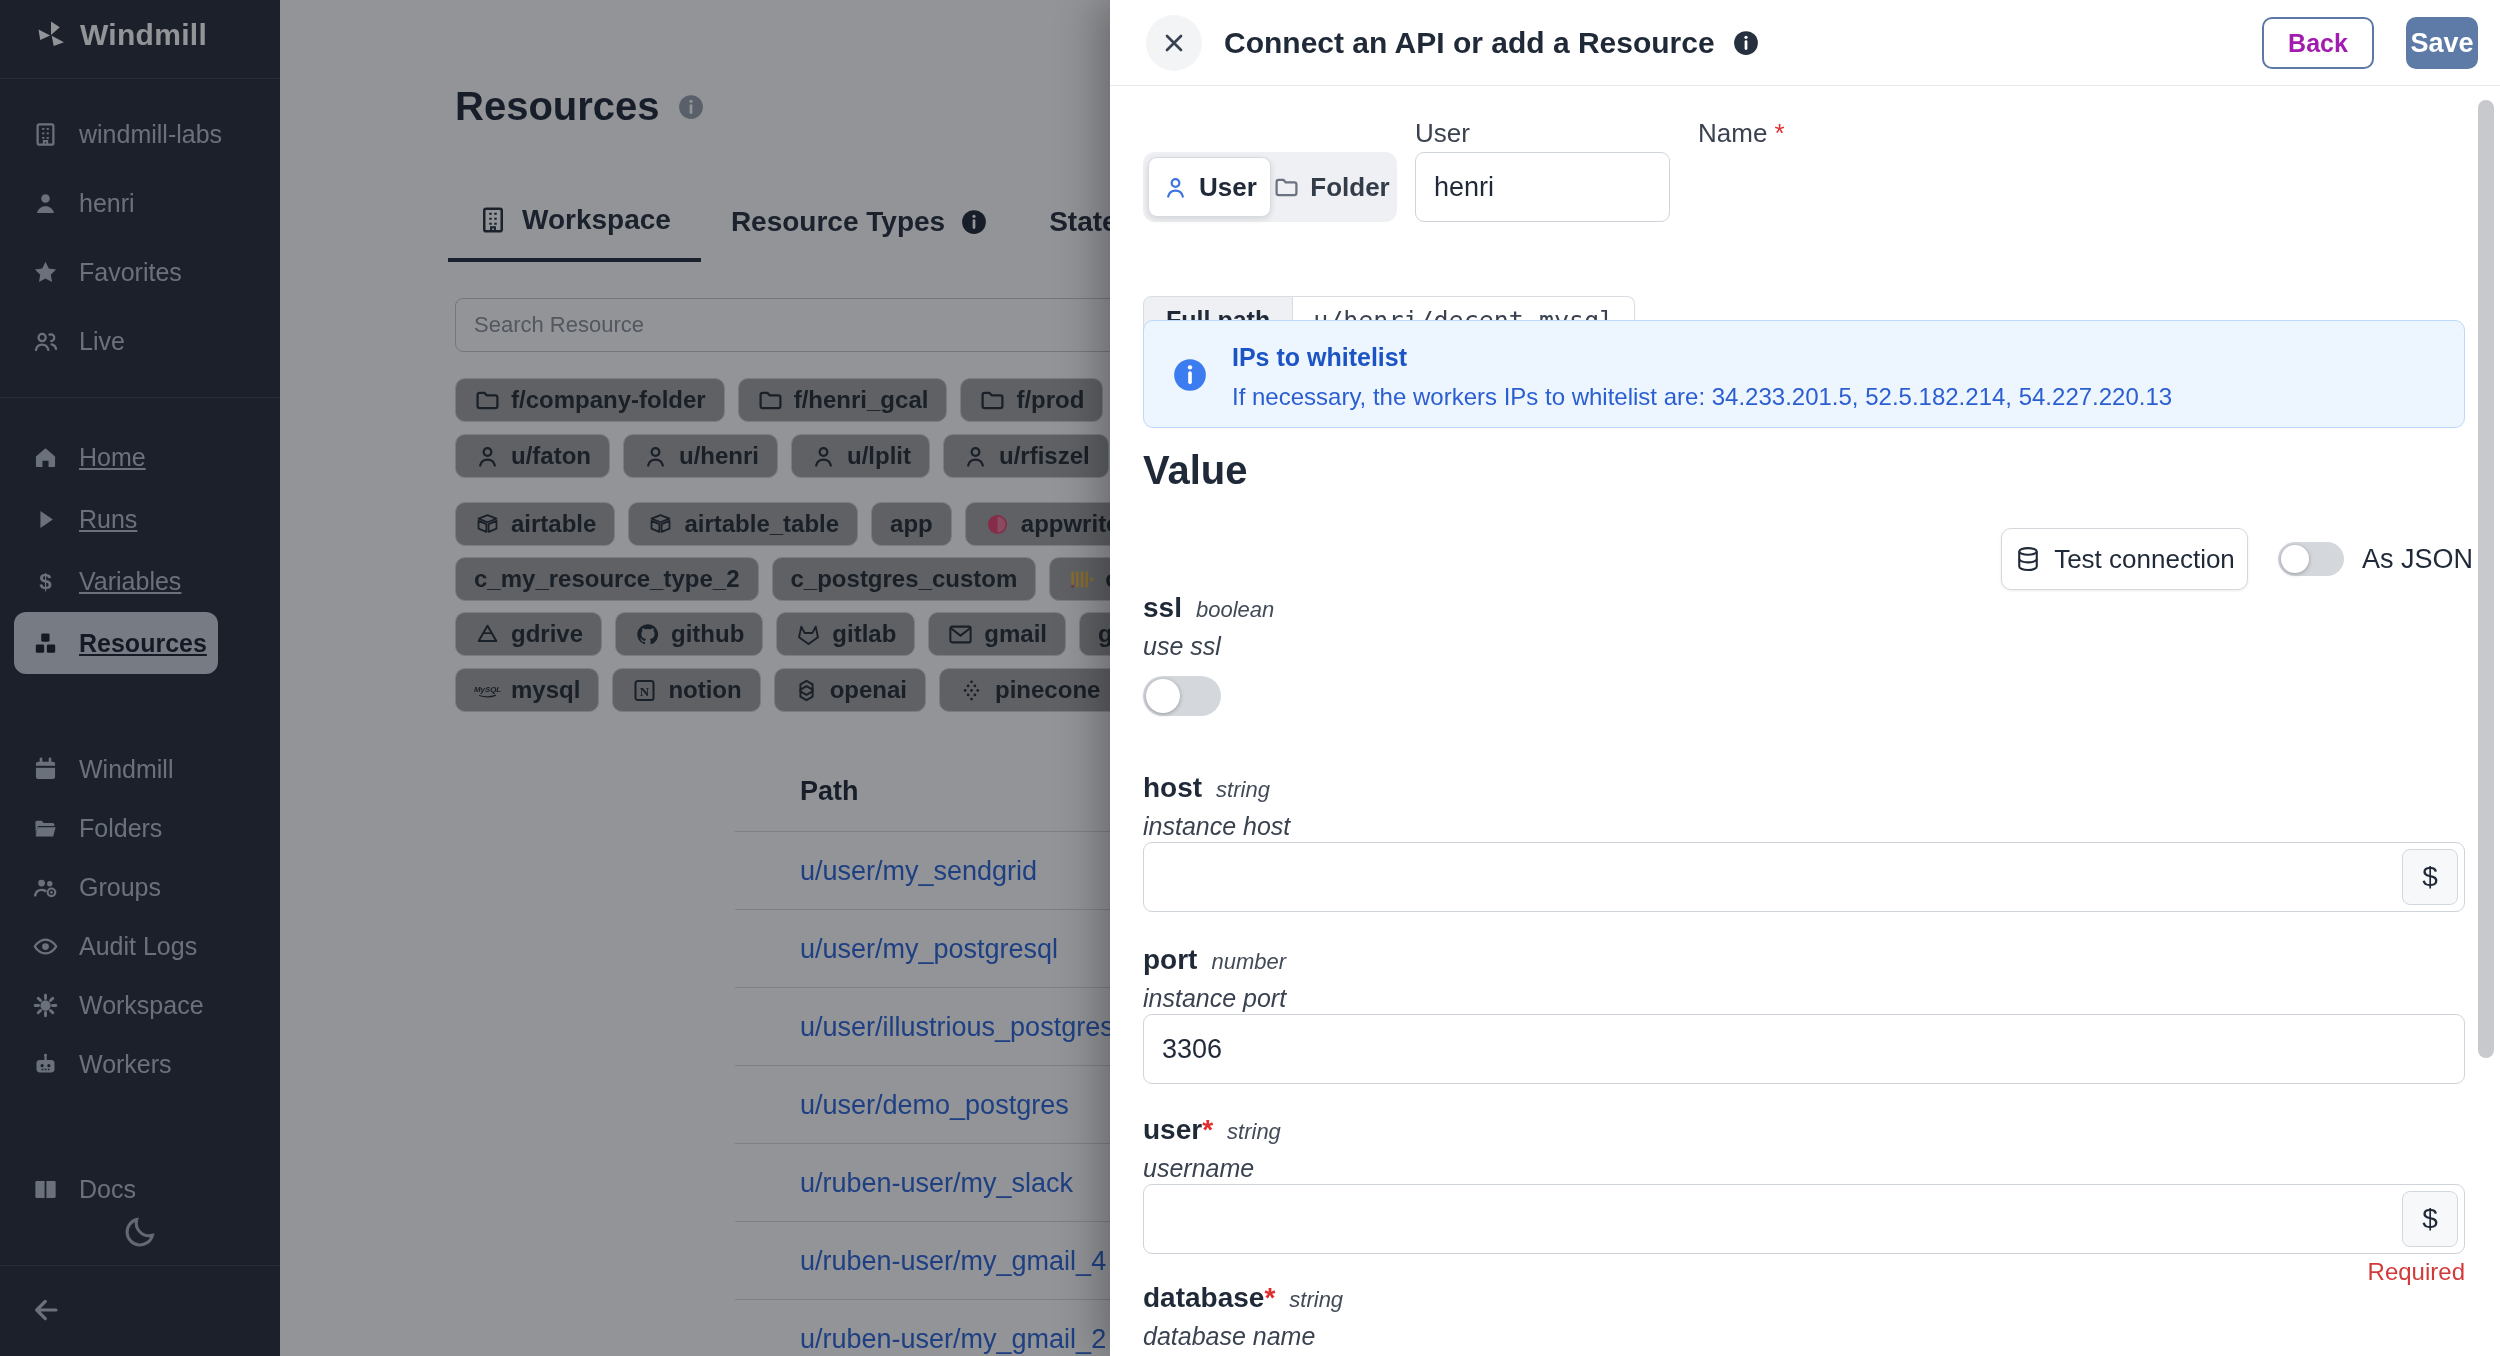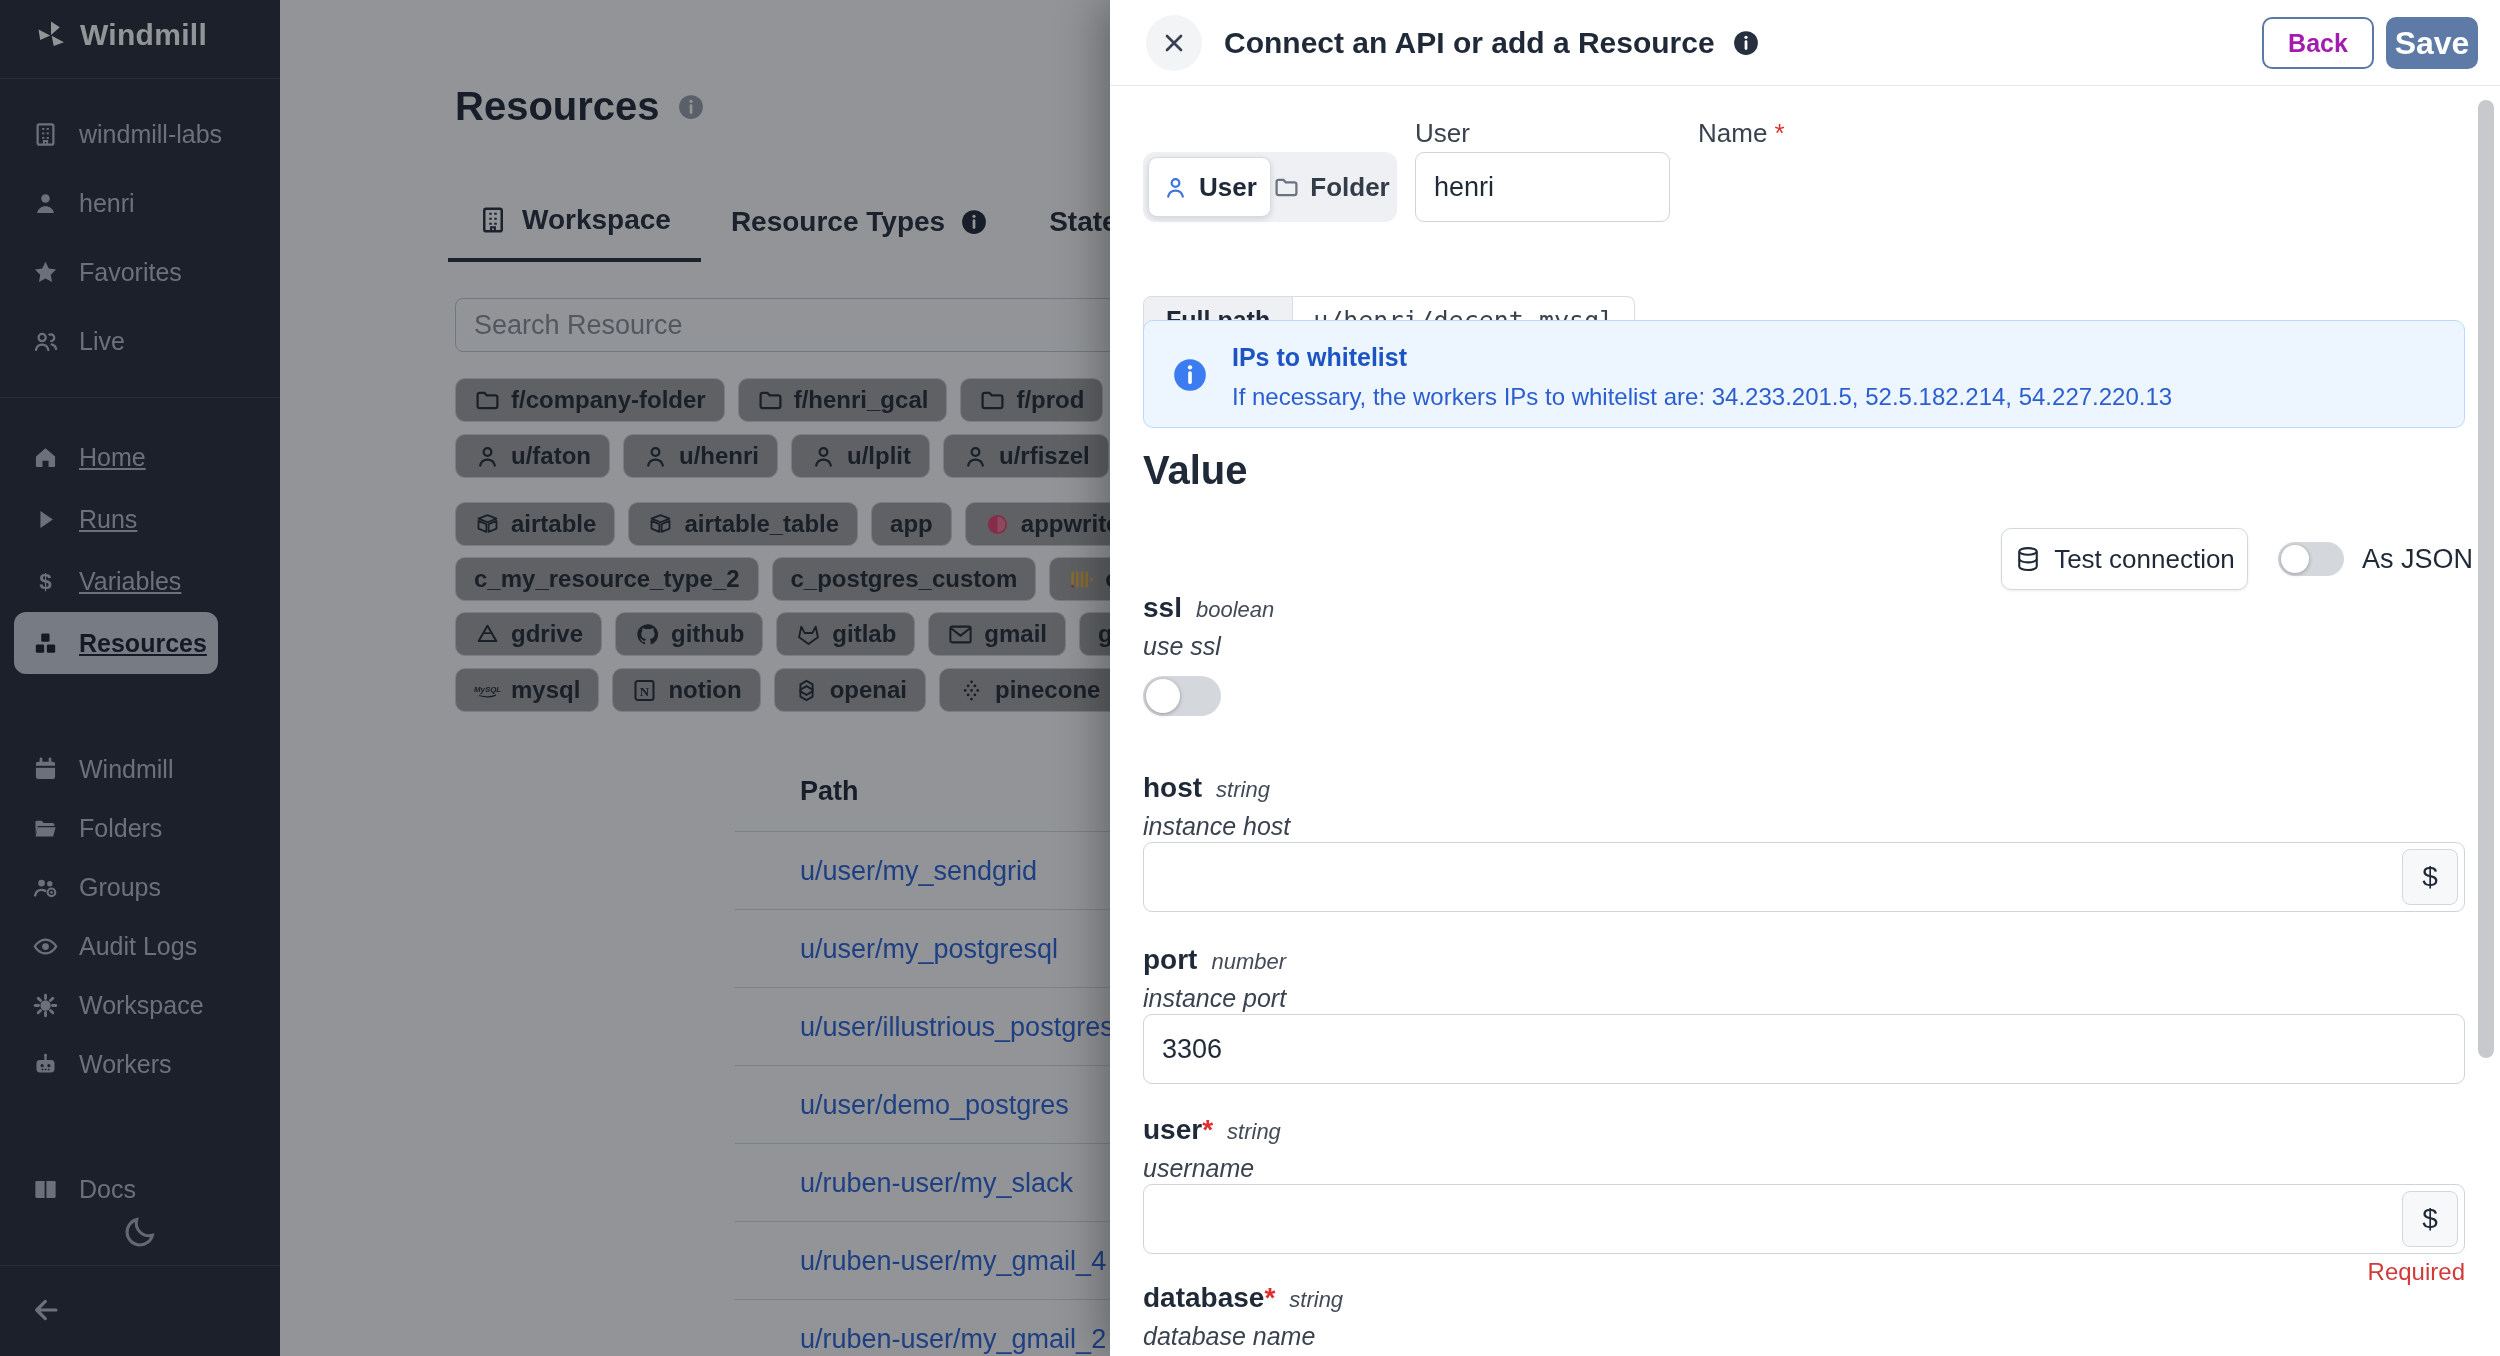--- a/index.html
+++ b/index.html
@@ -25,21 +25,21 @@
   
   #main { position:absolute; left:280px; top:0; width:2220px; height:1356px; background:#fff; }
   #page-title-row { position:absolute; left:175px; top:84px; display:flex; align-items:center; gap:16px; }
   #page-title { font-size:40px; font-weight:bold; color:#1f2937; }
   #page-title-row .info-ic { width:30px; height:30px; color:#9aa1ab; }
   #tabs { position:absolute; left:168px; top:204px; display:flex; }
   .tab { display:flex; align-items:center; gap:14px; padding:0 30px 22px 30px; font-size:28px; font-weight:600; color:#27303e; cursor:pointer; }
   .tab .ic { width:30px; height:30px; }
   .tab .info-dot { width:30px; height:30px; color:#1f2937; }
   .tab.active { border-bottom:4px solid #27303e; }
-  #search-input { position:absolute; left:175px; top:298px; width:945px; height:54px; border:1.5px solid #c7ccd3; border-radius:8px; font-size:27px; color:#1f2937; padding:8px 18px; outline:none; background:#fff; }
+  #search-input { position:absolute; left:175px; top:298px; width:945px; height:54px; border:1.5px solid #c7ccd3; border-radius:8px; font-size:22px; color:#1f2937; padding:8px 18px; outline:none; background:#fff; }
   #search-input::placeholder { color:#8b919b; }
 
   .chip-row { position:absolute; left:175px; display:flex; gap:13px; height:44px; }
   .chip { display:flex; align-items:center; gap:10px; height:44px; padding:0 18px; background:#a3a3a3; border:1.5px solid #d2d6db; border-radius:10px; font-size:24px; font-weight:600; color:#262c36; white-space:nowrap; cursor:pointer; }
   .chip .ic { width:27px; height:27px; }
   .chip.icon-only { padding:0 20px; }
   .chip.sliver { width:28px; padding:0; }
 
   #table { position:absolute; left:455px; top:758px; width:1300px; }
   #table .th-row { position:relative; height:73px; }
@@ -53,21 +53,21 @@
 
   
   #modal { position:absolute; left:1110px; top:0; width:1390px; height:1356px; background:#fff; z-index:50; box-shadow:-12px 0 40px rgba(0,0,0,0.28); }
   #modal-header { position:absolute; left:0; top:0; width:100%; height:86px; border-bottom:1px solid #e7e9ec; background:#fff; }
   #close-btn { position:absolute; left:36px; top:15px; width:56px; height:56px; border-radius:50%; background:#f2f4f6; border:none; color:#374151; cursor:pointer; display:flex; align-items:center; justify-content:center; }
   #close-btn .ic { width:28px; height:28px; }
   #modal-title-row { position:absolute; left:114px; top:0; height:86px; display:flex; align-items:center; gap:16px; }
   #modal-title { font-size:30px; font-weight:bold; color:#1f2937; }
   #modal-title-row .info-ic { width:30px; height:30px; color:#27303f; }
   #back-btn { position:absolute; right:126px; top:17px; width:112px; height:52px; border-radius:10px; background:#fff; border:2px solid #5b79a4; color:#a21caf; font-size:25px; font-weight:bold; cursor:pointer; font-family:inherit; }
-  #save-btn { position:absolute; right:22px; top:17px; width:92px; height:52px; border-radius:10px; background:#5d7ba6; border:none; color:#fff; font-size:32px; font-weight:bold; cursor:pointer; font-family:inherit; }
+  #save-btn { position:absolute; right:22px; top:17px; width:72px; height:52px; border-radius:10px; background:#5d7ba6; border:none; color:#fff; font-size:27px; font-weight:bold; cursor:pointer; font-family:inherit; }
 
   .fld-label { position:absolute; font-size:26px; color:#3a4250; }
   .req-star { color:#e02d2d; }
   #owner-toggle { position:absolute; left:33px; top:152px; width:254px; height:70px; background:#eef0f3; border-radius:12px; display:flex; align-items:center; padding:5px; }
   .seg { flex:1; height:60px; display:flex; align-items:center; justify-content:center; gap:10px; font-size:26px; font-weight:600; color:#333c49; border-radius:9px; cursor:pointer; }
   .seg .ic { width:27px; height:27px; color:#6b7280; }
   .seg.selected { background:#fff; border:1px solid #d7dbe0; box-shadow:0 2px 6px rgba(0,0,0,0.12); color:#1f2937; }
   .seg.selected .ic { color:#3d74e0; }
   #user-input { position:absolute; left:305px; top:152px; width:255px; height:70px; border:1.5px solid #cfd4da; border-radius:9px; font-size:27px; color:#1f2937; padding:0 18px; outline:none; }
   #name-wrap { position:absolute; left:588px; top:149px; width:772px; height:74px; }

